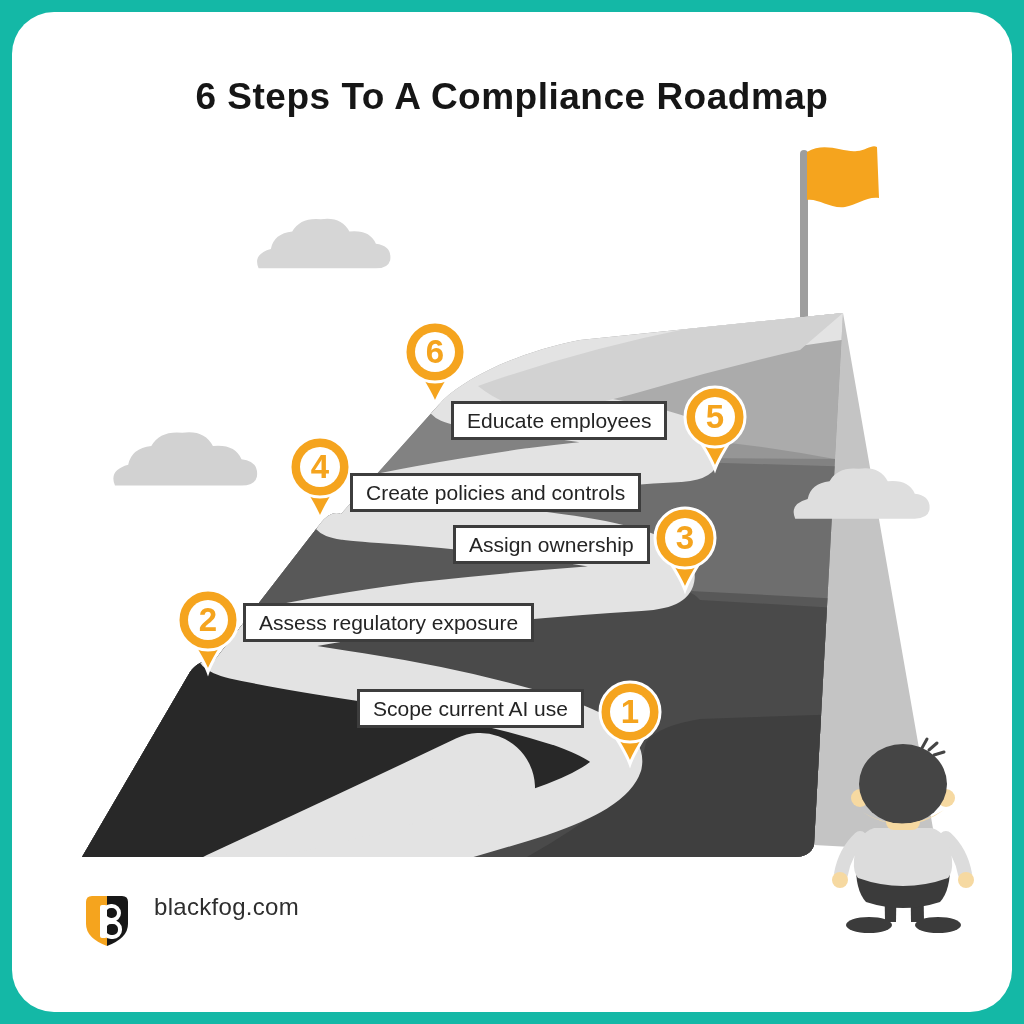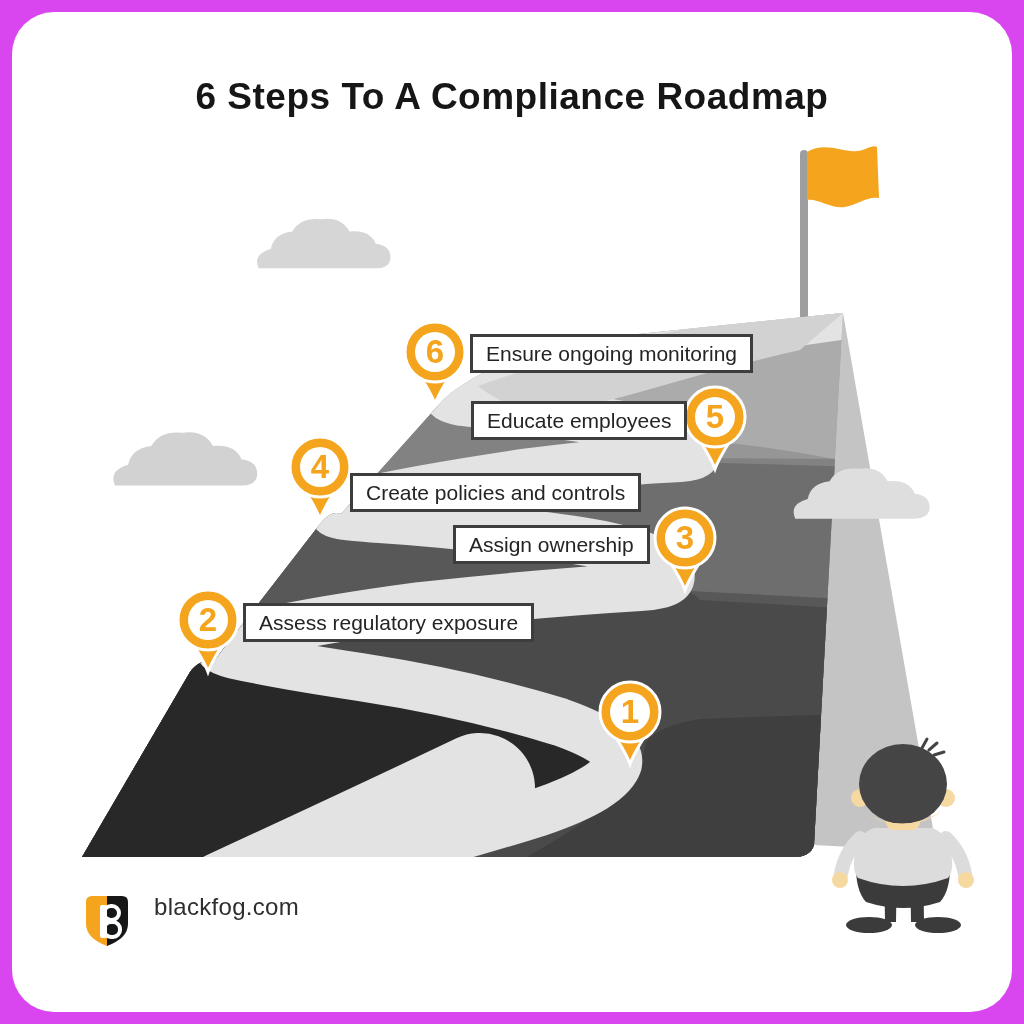--- a/index.html
+++ b/index.html
@@ -1,16 +1,16 @@
 <!DOCTYPE html>
 <html><head>
 <meta charset="utf-8">
 <style>
   html,body{margin:0;padding:0;background:#000;}
-  .stage{position:relative;width:1024px;height:1024px;background:#d946ef;overflow:hidden;
+  .stage{position:relative;width:1024px;height:1024px;background:#14b8a6;overflow:hidden;
          font-family:"Liberation Sans","DejaVu Sans",sans-serif;}
   .card{position:absolute;left:12px;top:12px;right:12px;bottom:12px;background:#ffffff;border-radius:42px;}
   .title{position:absolute;left:0;top:76px;width:1024px;text-align:center;
          font-size:37px;font-weight:800;color:#161616;letter-spacing:.5px;}
   .art{position:absolute;left:0;top:0;width:1024px;height:1024px;}
   .step-label{position:absolute;background:#fff;border:3px solid #3d3d3d;
               padding:3px 13px;font-size:21px;line-height:27px;color:#242424;
               white-space:nowrap;font-weight:500;}
   .brand{position:absolute;left:86px;top:893px;display:flex;align-items:flex-end;gap:13px;}
   .brand-text{font-size:24px;color:#2e2e2e;font-weight:500;letter-spacing:.3px;}
@@ -136,23 +136,23 @@
 
     <g transform="translate(86,896)">
       <path d="M 0 6 Q 0 0 6 0 L 21 0 L 21 50 Q 0 42 0 28 Z" fill="#F5A41E"></path>
       <path d="M 21 0 L 36 0 Q 42 0 42 6 L 42 28 Q 42 42 21 50 Z" fill="#171717"></path>
       <rect x="14" y="9" width="7" height="33" rx="2" fill="#fff"></rect>
       <rect x="18" y="10" width="15" height="14" rx="7" fill="none" stroke="#fff" stroke-width="4"></rect>
       <rect x="18" y="26" width="16" height="15" rx="7" fill="none" stroke="#fff" stroke-width="4"></rect>
     </g>
   </svg>
 
+  <div class="step-label" style="left:357px;top:689px">Scope current AI use</div>
   <div class="step-label" style="left:453px;top:525px">Assign ownership</div>
   <div class="step-label" style="left:243px;top:603px">Assess regulatory exposure</div>
   <div class="step-label" style="left:350px;top:473px">Create policies and controls</div>
-  <div class="step-label" style="left:471px;top:401px">Educate employees</div>
-  <div class="step-label" style="left:470px;top:334px">Ensure ongoing monitoring</div>
+  <div class="step-label" style="left:451px;top:401px">Educate employees</div>
 
   <div class="brand">
     <span style="width:55px;display:inline-block"></span>
     <span class="brand-text">blackfog.com</span>
   </div>
 </div>
 
 </body></html>

